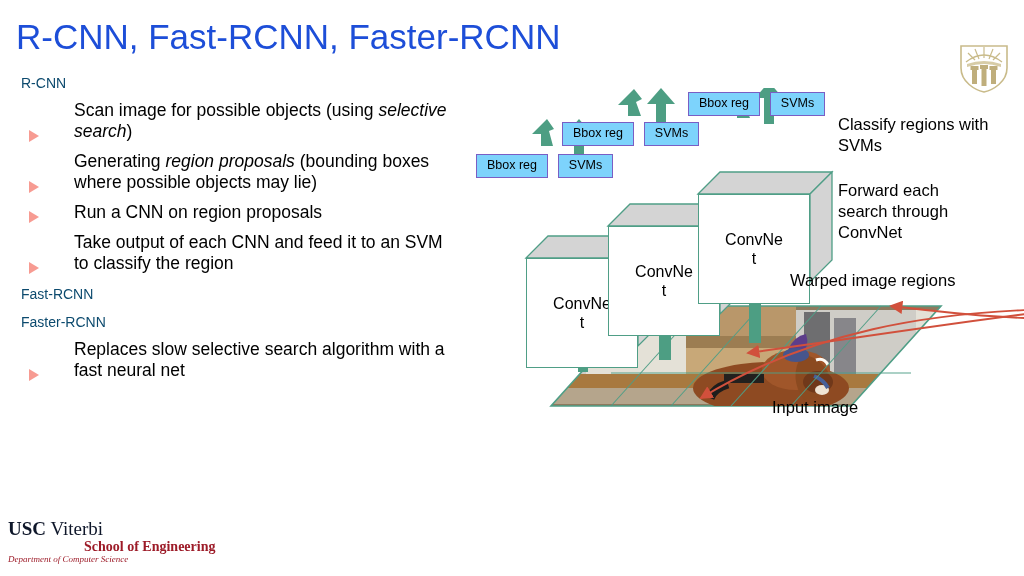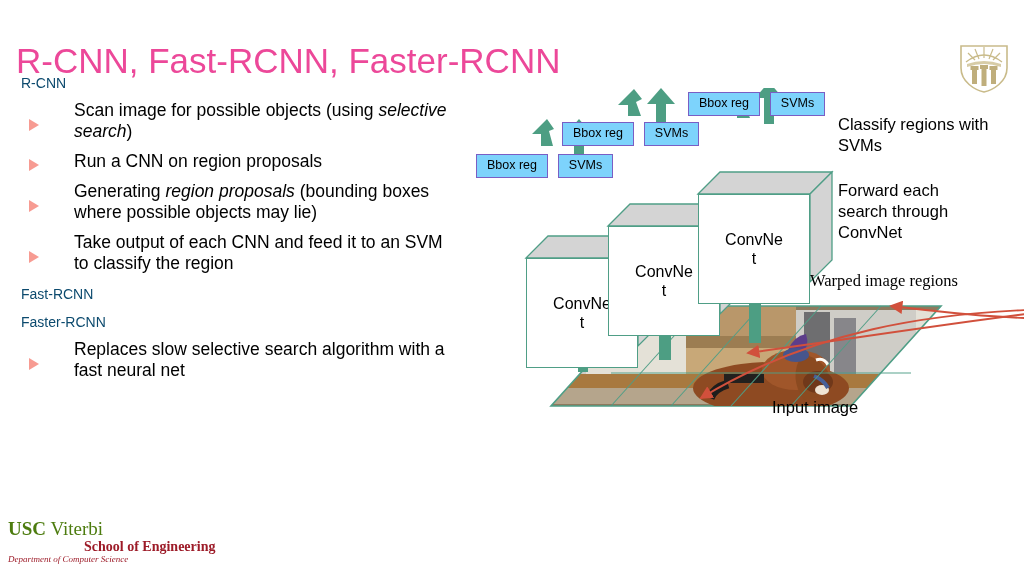--- a/index.html
+++ b/index.html
@@ -9,32 +9,32 @@
     font-family:"Liberation Sans", sans-serif;
     overflow:hidden;
     position:relative;
   }
   .slide{position:absolute;inset:0;}
 
   
   #slide-title{
     position:absolute;left:16px;top:16px;
     font-size:35px;line-height:42px;
-    color:#ec4899;font-weight:400;
-    letter-spacing:0px;white-space:nowrap;margin-top:24px;
+    color:#1d4ed8;font-weight:400;
+    letter-spacing:0px;white-space:nowrap;
   }
 
   
   #content-column{position:absolute;left:14px;top:72px;width:450px;}
   .section-head{
     font-size:14px;line-height:23px;color:#0c4a6e;
     margin:0 0 5px 7px;
   }
   .bullet-row{
-    display:flex;align-items:center;
+    display:flex;align-items:flex-end;
     margin:0 16px 9px 0;
   }
   .bullet-mark{
     flex:0 0 auto;width:26px;
     display:flex;justify-content:flex-start;align-items:flex-start;
     padding-top:7px;padding-left:15px;
   }
   .tri{
     width:0;height:0;
     border-top:6px solid transparent;
@@ -81,21 +81,21 @@
     position:absolute;
     font-size:16.5px;line-height:21px;color:#000;
     white-space:pre-line;
     margin-top:20px;
   }
 
   
   #usc-logo{position:absolute;left:8px;top:518px;}
   #usc-wordmark{
     font-family:"Liberation Serif", serif;
-    font-size:19px;color:#4d7c0f;line-height:22px;
+    font-size:19px;color:#0f172a;line-height:22px;
     white-space:nowrap;
   }
   #usc-wordmark b{font-weight:bold;}
   #usc-school{
     font-family:"Liberation Serif", serif;
     font-size:14px;color:#9d1b28;font-weight:bold;
     margin-left:76px;line-height:13px;white-space:nowrap;
   }
   #usc-dept{
     font-family:"Liberation Serif", serif;
@@ -119,28 +119,28 @@
       <span class="bullet-mark">
           <span class="tri"></span>
         </span>
       <span class="bullet-text"><span>Scan image for possible objects (using </span><i>selective search</i><span>)</span></span>
     </div>
 
     <div class="bullet-row">
       <span class="bullet-mark">
           <span class="tri"></span>
         </span>
+      <span class="bullet-text"><span>Generating </span><i>region proposals</i><span> (bounding boxes where possible objects may lie)</span></span>
+    </div>
+
+    <div class="bullet-row">
+      <span class="bullet-mark">
+          <span class="tri"></span>
+        </span>
       <span class="bullet-text">Run a CNN on region proposals</span>
-    </div>
-
-    <div class="bullet-row">
-      <span class="bullet-mark">
-          <span class="tri"></span>
-        </span>
-      <span class="bullet-text"><span>Generating </span><i>region proposals</i><span> (bounding boxes where possible objects may lie)</span></span>
     </div>
 
     <div class="bullet-row">
       <span class="bullet-mark">
           <span class="tri"></span>
         </span>
       <span class="bullet-text">Take output of each CNN and feed it to an SVM to classify the region</span>
     </div>
 
     <div class="section-head">Fast-RCNN</div>
@@ -289,21 +289,21 @@
     <div class="chip" style="left:178px;top:34px;width:55px;">SVMs</div>
 
     <div class="chip" style="left:222px;top:4px;width:72px;">Bbox reg</div>
     <div class="chip" style="left:304px;top:4px;width:55px;">SVMs</div>
 
     <div class="note" style="left:372px;top:6px;width:180px;">Classify regions with
 SVMs</div>
     <div class="note" style="left:372px;top:72px;width:170px;">Forward each
 search through
 ConvNet</div>
-    <div class="note" style="left:344px;top:162px;width:210px;font-family:Liberation Serif, serif;">Warped image regions</div>
+    <div class="note" style="left:324px;top:162px;width:210px;">Warped image regions</div>
     <div class="note" style="left:306px;top:289px;width:150px;">Input image</div>
 
   </div>
 
   <div id="usc-shield">
     <svg width="58" height="52" viewBox="0 0 58 52">
       <path d="M6,4 L52,4 L52,26 C52,40 38,48 29,50 C20,48 6,40 6,26 Z" fill="none" stroke="#c9bb8a" stroke-width="1.6"></path>
       <path d="M11,20 Q29,6 47,20" fill="none" stroke="#c9bb8a" stroke-width="1.4"></path>
       <g stroke="#c9bb8a" stroke-width="1.2">
         <line x1="29" y1="5" x2="29" y2="16"></line>

